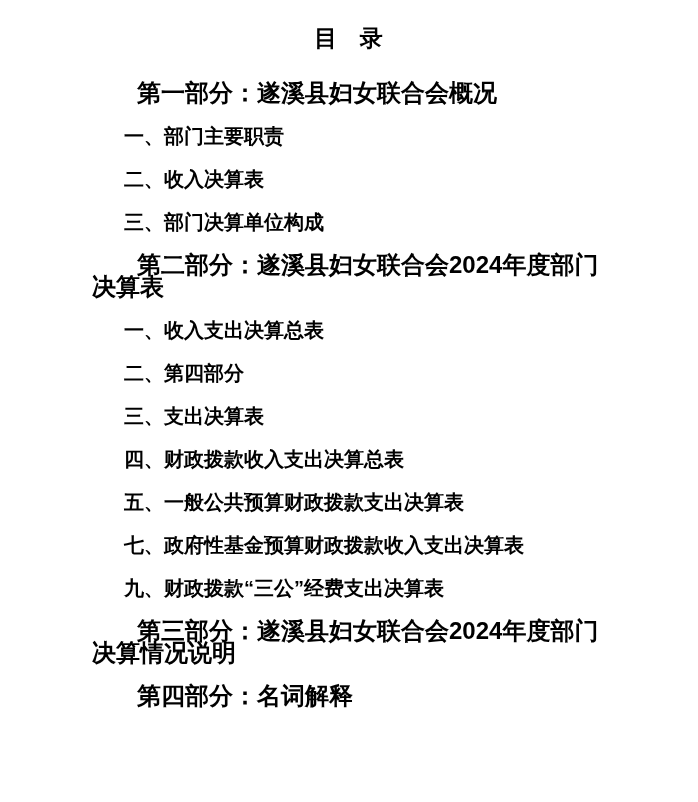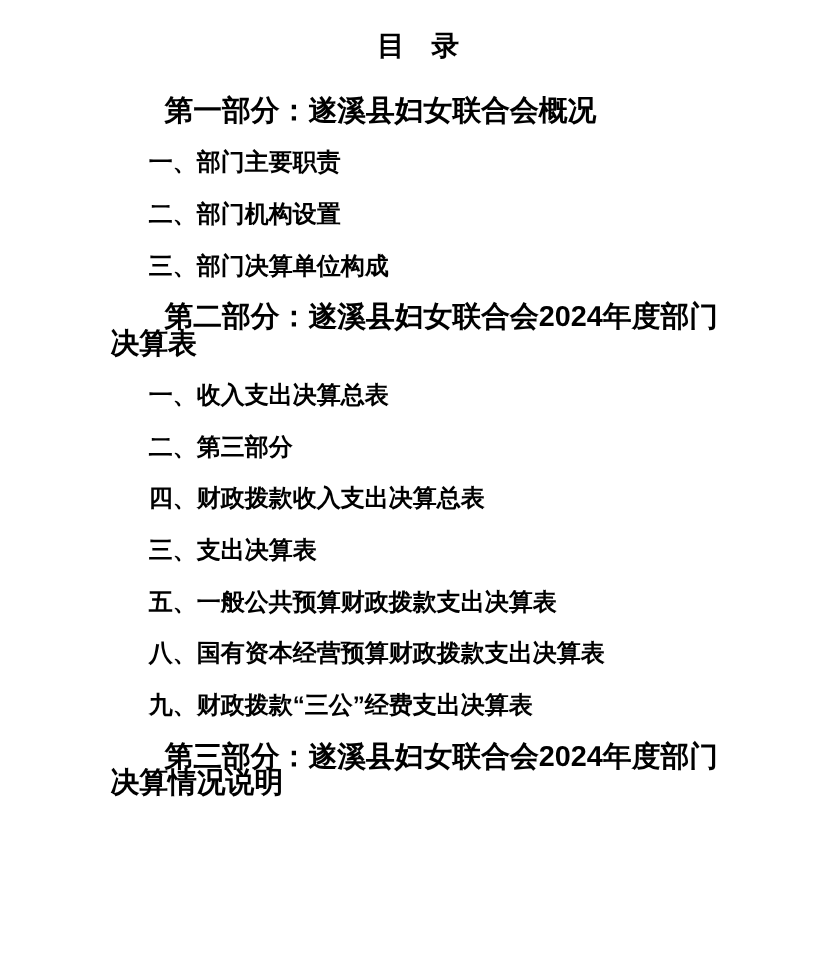--- a/index.html
+++ b/index.html
@@ -49,38 +49,39 @@
 <body>
 
 <div class="page">
 
   <h1 class="doc-title">目 录</h1>
 
   <p class="toc-heading">第一部分：遂溪县妇女联合会概况</p>
 
   <p class="toc-item">一、部门主要职责</p>
 
-  <p class="toc-item">二、部门机构设置</p>
+  <p class="toc-item">二、收入决算表</p>
 
   <p class="toc-item">三、部门决算单位构成</p>
 
   <p class="toc-heading">第二部分：遂溪县妇女联合会2024年度部门决算表</p>
 
   <p class="toc-item">一、收入支出决算总表</p>
 
-  <p class="toc-item">二、第三部分</p>
+  <p class="toc-item">二、第四部分</p>
+
+  <p class="toc-item">三、支出决算表</p>
 
   <p class="toc-item">四、财政拨款收入支出决算总表</p>
-
-  <p class="toc-item">三、支出决算表</p>
 
   <p class="toc-item">五、一般公共预算财政拨款支出决算表</p>
 
 
+  <p class="toc-item">七、政府性基金预算财政拨款收入支出决算表</p>
 
-  <p class="toc-item">八、国有资本经营预算财政拨款支出决算表</p>
 
   <p class="toc-item">九、财政拨款“三公”经费支出决算表</p>
 
   <p class="toc-heading">第三部分：遂溪县妇女联合会2024年度部门决算情况说明</p>
 
+  <p class="toc-heading">第四部分：名词解释</p>
 
 </div>
 
 </body></html>

